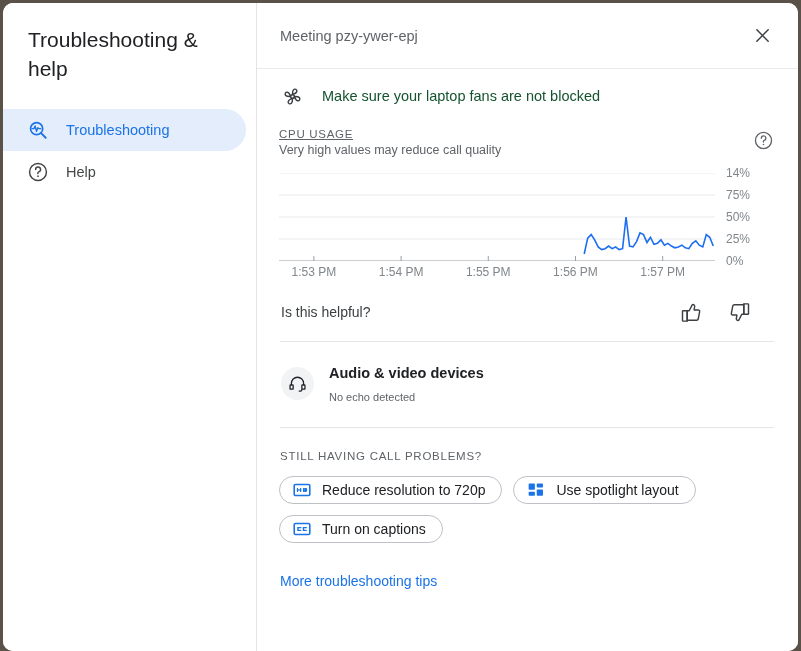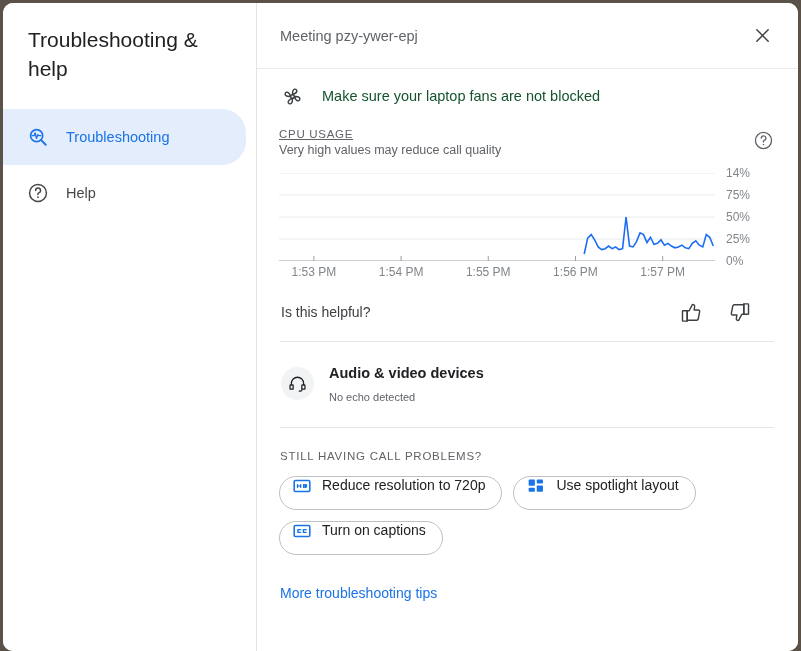--- a/index.html
+++ b/index.html
@@ -34,21 +34,21 @@
     padding: 0 24px 0 25px;
     letter-spacing: 0px;
     font-weight: 400;
   }
   .nav {
     margin-top: 26px;
   }
   .nav-item {
     display: flex;
     align-items: center;
-    height: 56px;
+    height: 42px;
     padding-left: 24px;
     border-radius: 0 24px 24px 0;
     margin-right: 10px;
     cursor: pointer;
     gap: 17px;
   }
   .nav-item.active {
     background: #e4edfc;
   }
   .nav-item .nav-label {
@@ -204,23 +204,23 @@
     padding: 22px 0 0 1px;
   }
   .chips {
     display: flex;
     flex-wrap: wrap;
     gap: 11px;
     padding-top: 14px;
   }
   .chip {
     display: flex;
-    align-items: flex-start;
+    align-items: center;
     gap: 11px;
-    height: 34px;
+    height: 28px;
     padding: 0 16px 0 13px;
     border: 1px solid #bdc1c6;
     border-radius: 18px;
     background: #fff;
     cursor: pointer;
     font-size: 14px;
     color: #202124;
     white-space: nowrap;
   }
   .chip-icon { width:18px; height:18px; flex:0 0 18px; display:block; }

